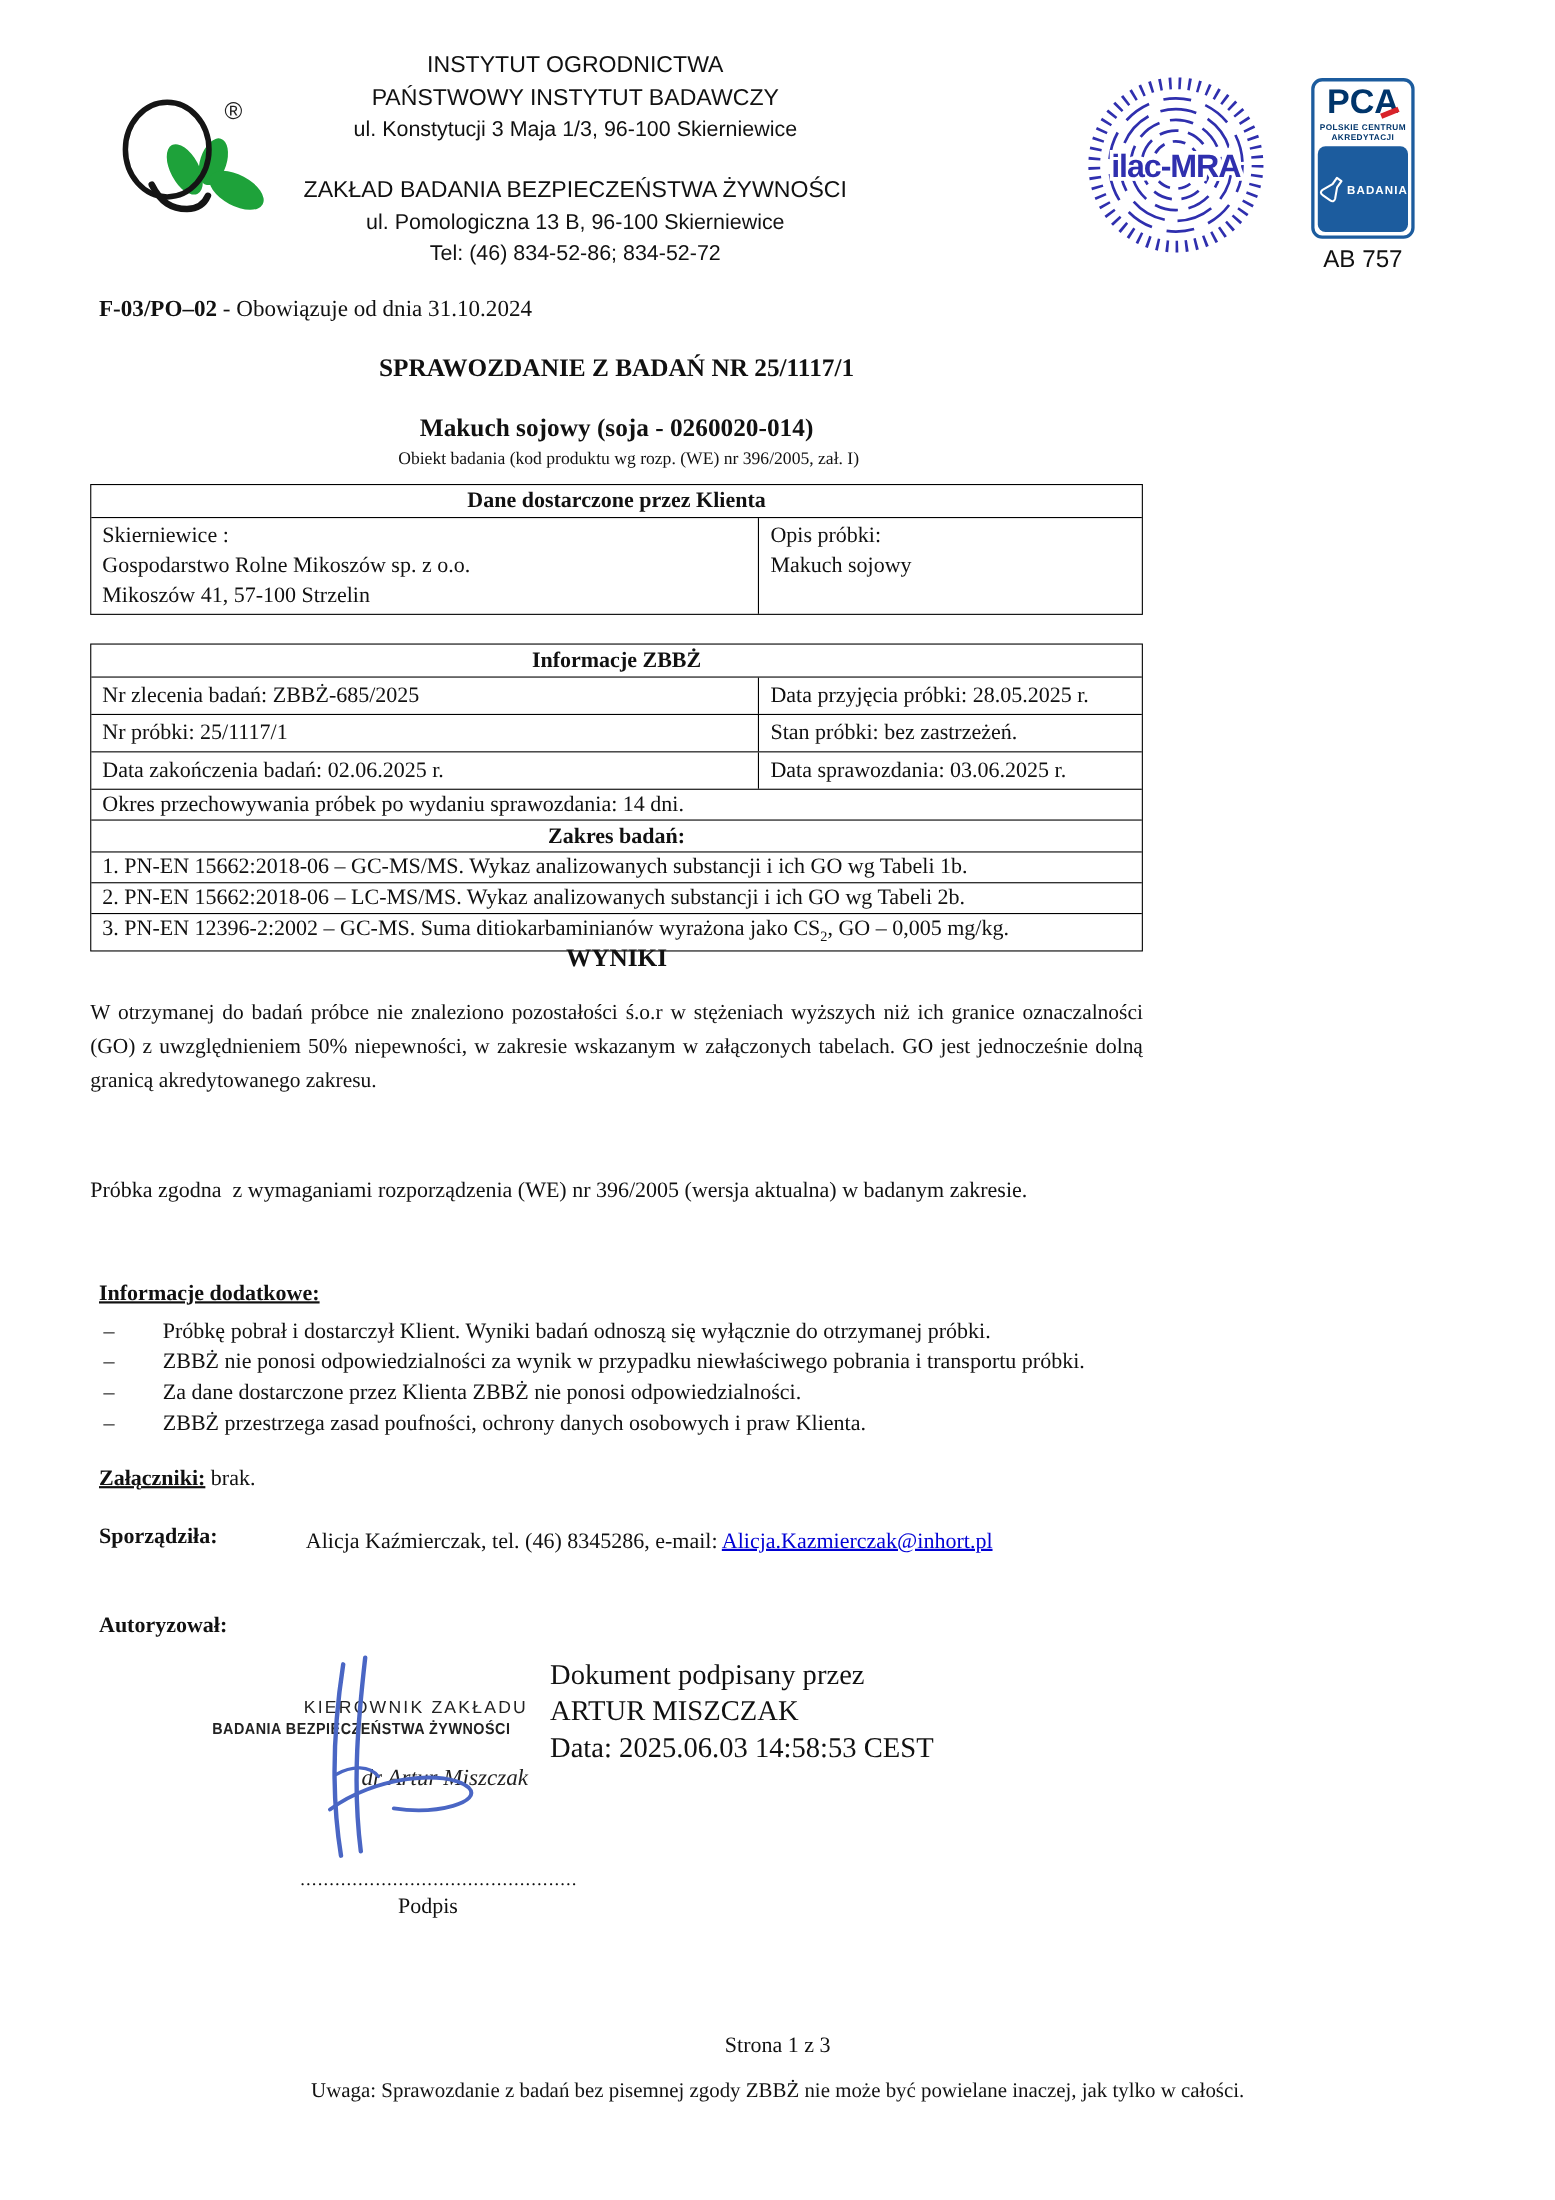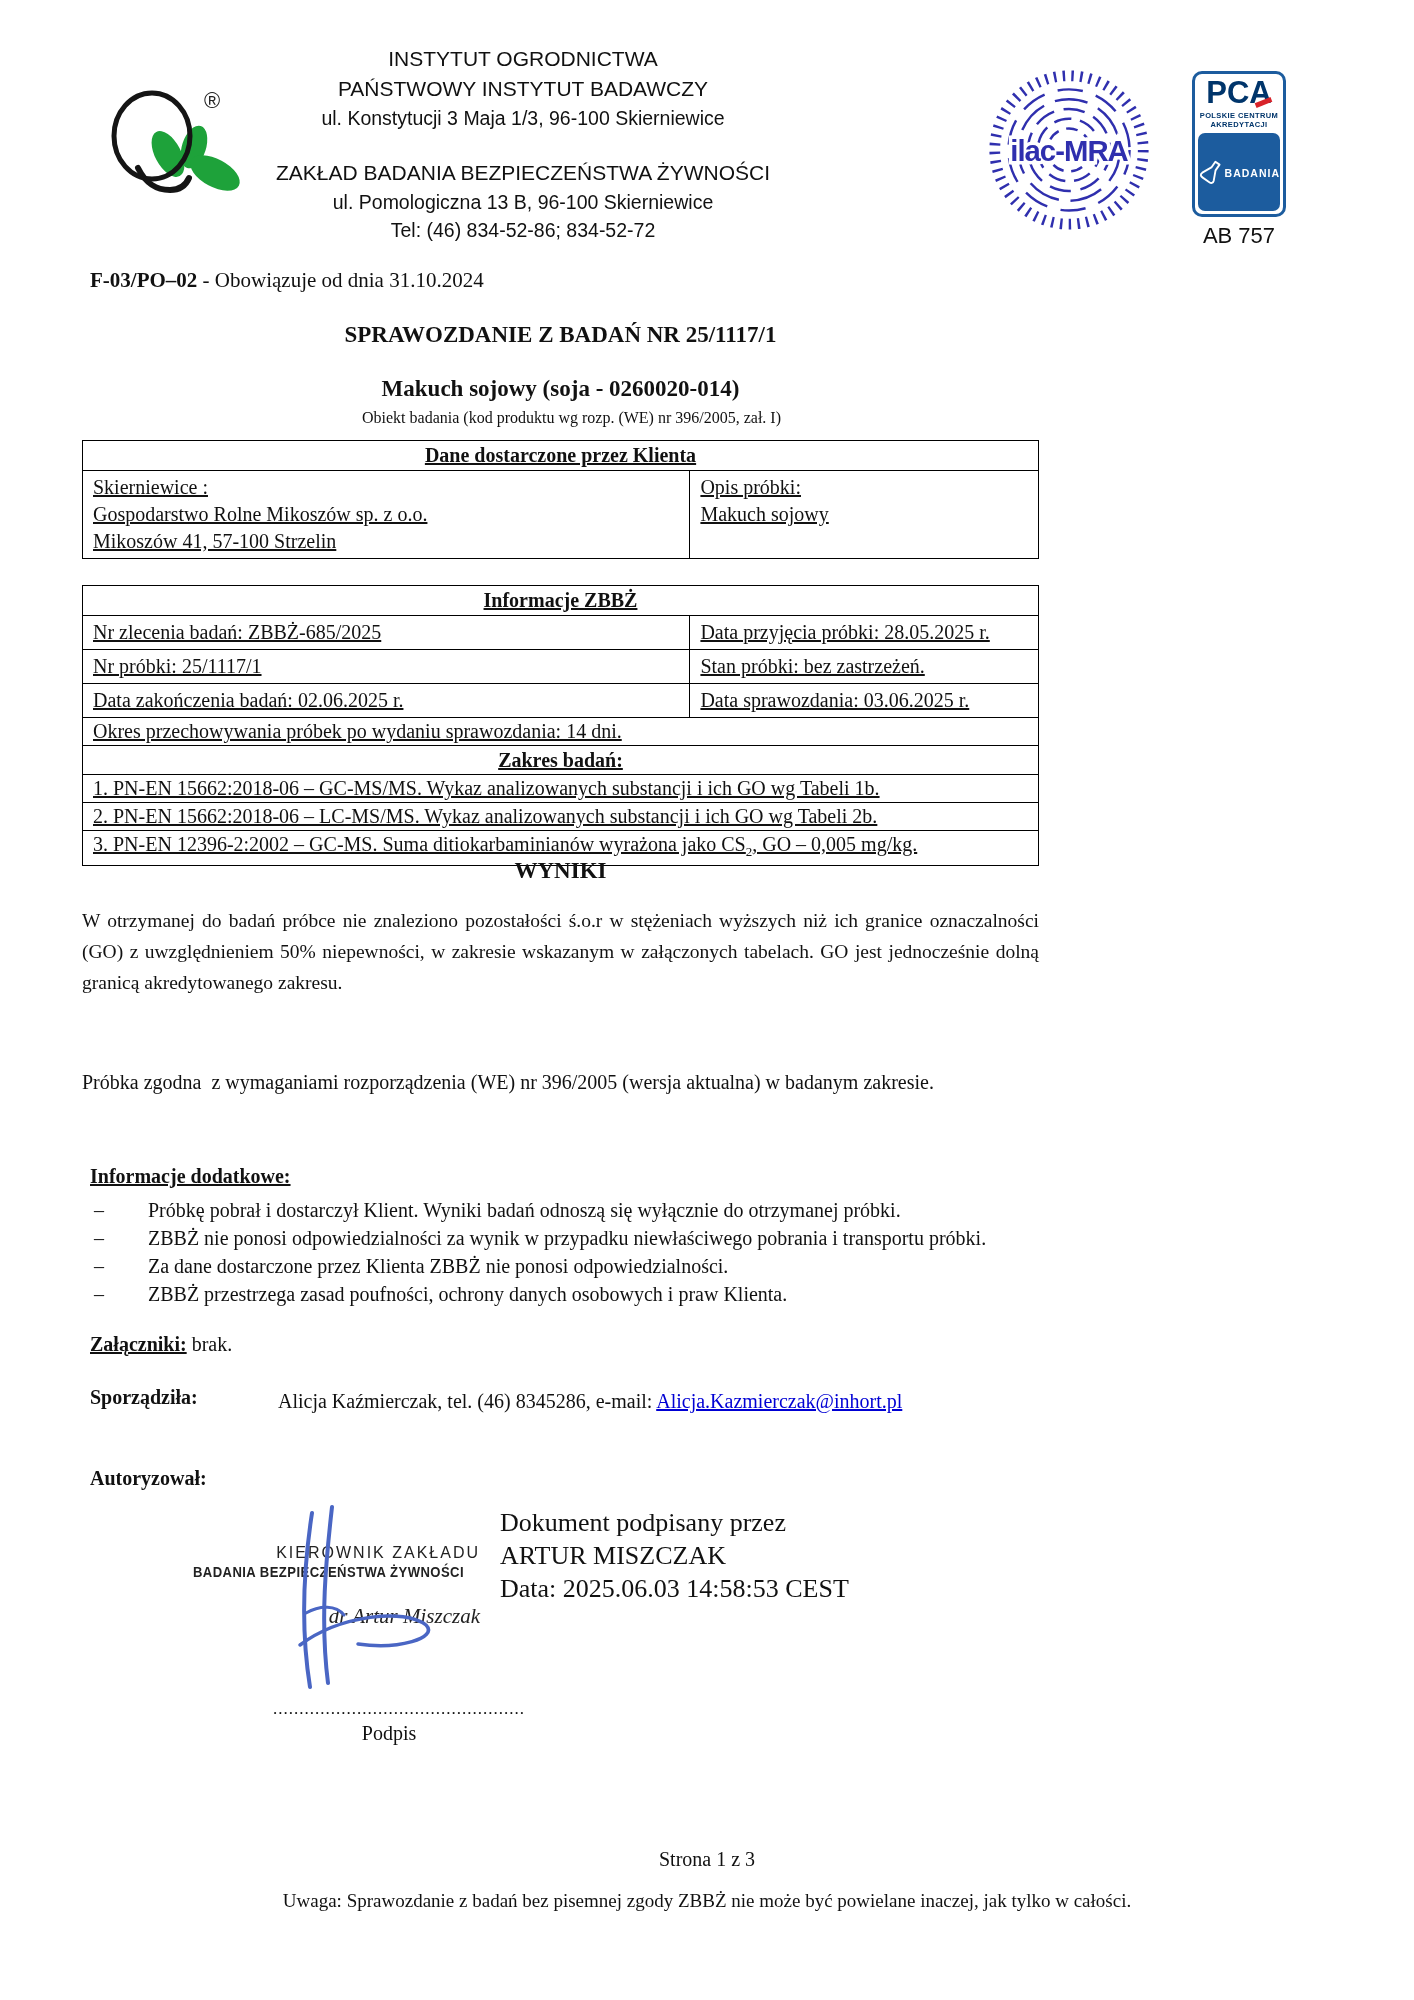--- a/index.html
+++ b/index.html
@@ -25,21 +25,21 @@
   .pca-box{margin-top:4px;background:#1c5c9e;border-radius:7px;height:78px;display:flex;flex-direction:row;align-items:center;justify-content:center;}
   .pca-badania{color:#fff;font-weight:bold;font-size:10.5px;letter-spacing:1px;margin-top:2px;}
   .pca-ab{margin-top:6px;text-align:center;font-size:22px;color:#111;}
   
   .form-ref{position:absolute;left:90px;top:268px;font-size:21px;}
   .form-ref b{font-weight:bold;}
   .report-title{position:absolute;left:82px;top:322px;width:957px;text-align:center;font-weight:bold;font-size:23px;}
   .sample-title{position:absolute;left:82px;top:376px;width:957px;text-align:center;font-weight:bold;font-size:23px;}
   .sample-sub{position:absolute;left:93px;top:409px;width:957px;text-align:center;font-size:16px;}
   
-  .tbl{position:absolute;left:82px;width:957px;border:1.6px solid #000;font-size:20px;box-sizing:border-box;text-decoration:underline;}
+  .tbl{position:absolute;left:82px;width:957px;border:1.6px solid #000;font-size:20px;box-sizing:border-box;}
   .tbl1{top:440px;}
   .tbl2{top:585px;}
   .tbl-header{font-weight:bold;text-align:center;padding:1px 8px;line-height:27px;}
   .t2-row{display:flex;border-top:1.6px solid #000;}
   .t2-row .cl{width:63.5%;box-sizing:border-box;padding:3px 10px;line-height:27px;}
   .t2-row .cr{flex:1;box-sizing:border-box;padding:3px 10px;line-height:27px;border-left:1.6px solid #000;}
   .t2-full{border-top:1.6px solid #000;padding:1px 10px;line-height:25px;}
   .t2-ctr{border-top:1.6px solid #000;padding:1px 10px;line-height:26px;font-weight:bold;text-align:center;}
   sub{font-size:13px;}
   

